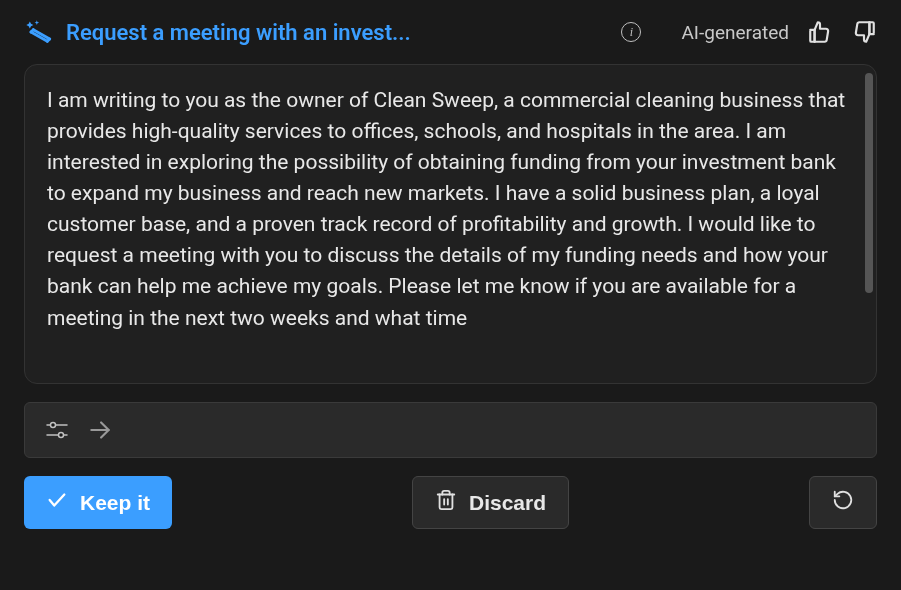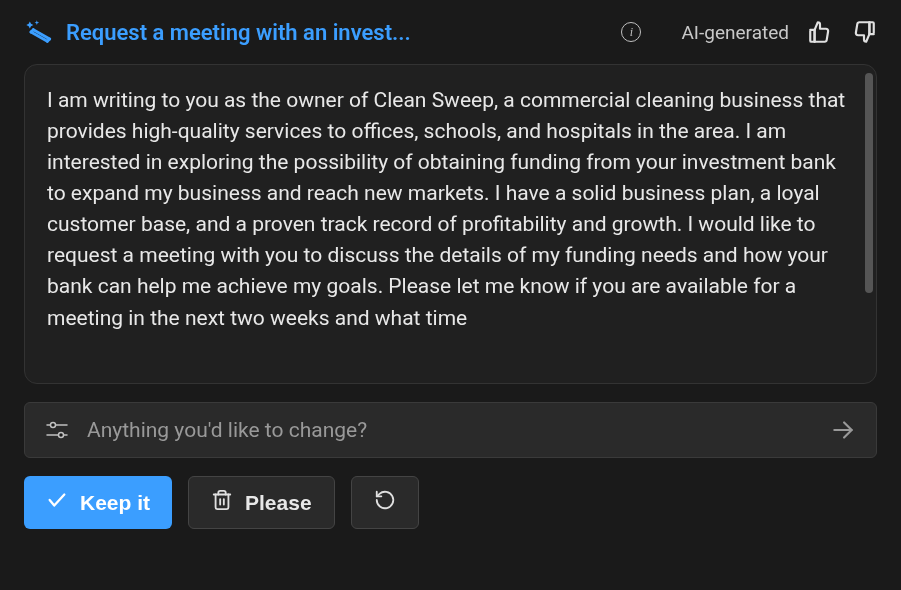--- a/index.html
+++ b/index.html
@@ -123,20 +123,21 @@
       flex: 1;
     }
     .send-icon {
       cursor: pointer;
       display: flex;
       align-items: center;
     }
     .button-row {
       display: flex;
       gap: 16px;
+      justify-content: space-between;
     }
     .btn {
       display: flex;
       align-items: center;
       gap: 12px;
       padding: 12px 22px;
       border-radius: 6px;
       font-size: 21px;
       font-weight: 600;
       cursor: pointer;
@@ -199,21 +200,20 @@
 
   <div class="input-area">
     <span class="settings-icon">
       <svg width="24" height="22" viewBox="0 0 24 22" fill="none" stroke="#c0c0c0" stroke-width="1.5" stroke-linecap="round">
         <line x1="2" y1="6" x2="22" y2="6"></line>
         <circle cx="8" cy="6" r="2.5" fill="#1a1a1a"></circle>
         <line x1="2" y1="16" x2="22" y2="16"></line>
         <circle cx="16" cy="16" r="2.5" fill="#1a1a1a"></circle>
       </svg>
     </span>
-    <span class="input-placeholder">Anything you'd like to change?</span>
     <span class="send-icon">
       <svg width="26" height="26" viewBox="0 0 24 24" fill="none" stroke="#999" stroke-width="2" stroke-linecap="round" stroke-linejoin="round">
         <line x1="4" y1="12" x2="20" y2="12"></line>
         <polyline points="13 5 20 12 13 19"></polyline>
       </svg>
     </span>
   </div>
 
   <div class="button-row">
     <button class="btn btn-primary">
@@ -227,21 +227,21 @@
     <button class="btn btn-secondary">
       <span>
         <svg width="22" height="22" viewBox="0 0 24 24" fill="none" stroke="#e0e0e0" stroke-width="2" stroke-linecap="round" stroke-linejoin="round">
           <polyline points="3 6 5 6 21 6"></polyline>
           <path d="M19 6v14a2 2 0 0 1-2 2H7a2 2 0 0 1-2-2V6"></path>
           <path d="M8 6V4a2 2 0 0 1 2-2h4a2 2 0 0 1 2 2v2"></path>
           <line x1="10" y1="11" x2="10" y2="17"></line>
           <line x1="14" y1="11" x2="14" y2="17"></line>
         </svg>
       </span>
-      <span>Please</span>
+      <span>Discard</span>
     </button>
     <button class="btn btn-secondary">
       <span>
         <svg width="22" height="22" viewBox="0 0 24 24" fill="none" stroke="#e0e0e0" stroke-width="2" stroke-linecap="round" stroke-linejoin="round">
           <path d="M3 12a9 9 0 1 0 3-6.7L3 8"></path>
           <polyline points="3 3 3 8 8 8"></polyline>
         </svg>
       </span>
     </button>
   </div>

